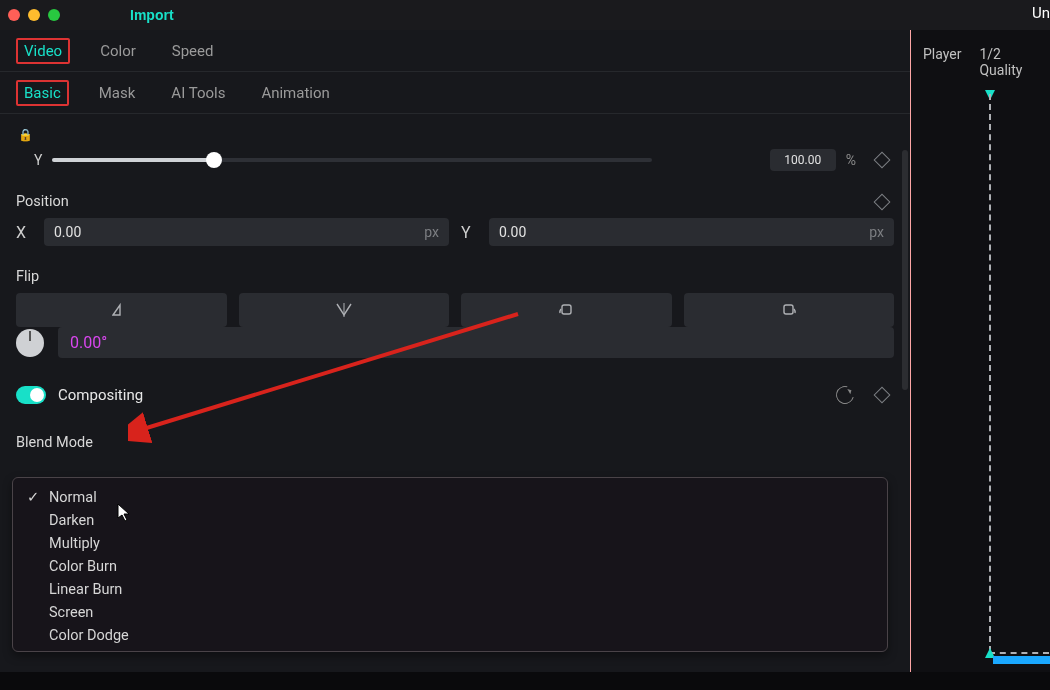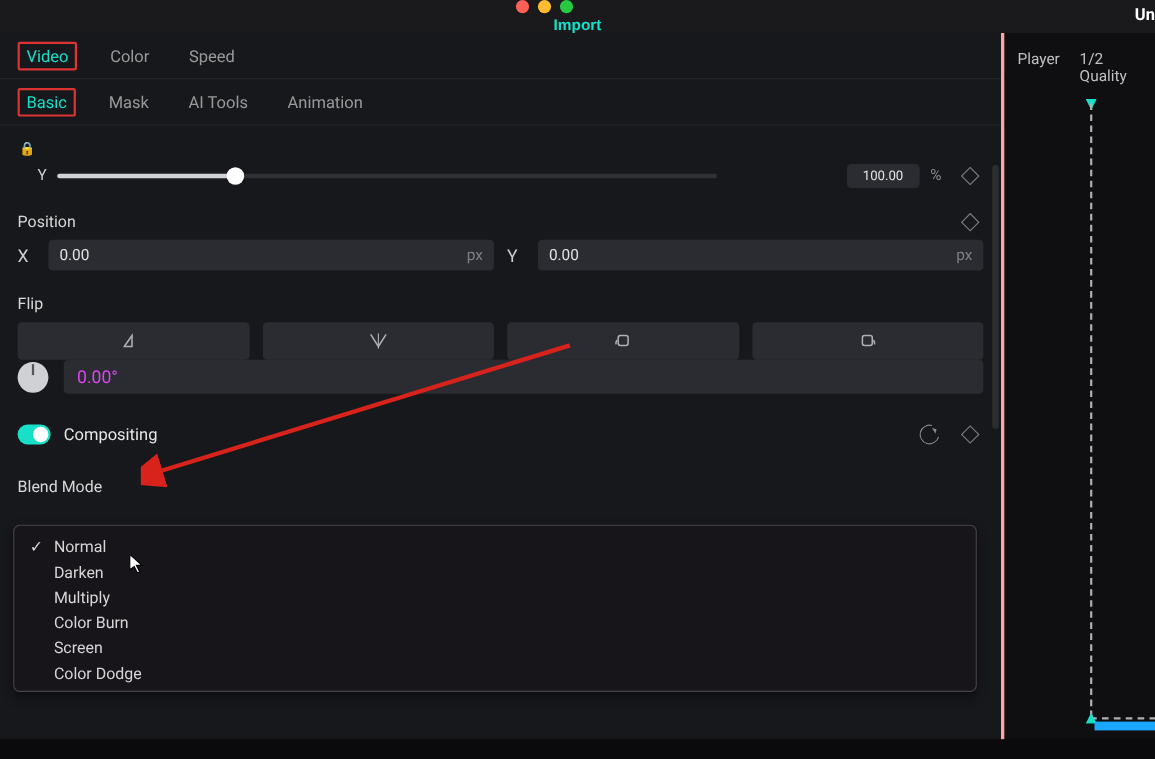--- a/index.html
+++ b/index.html
@@ -12,56 +12,55 @@
     overflow: hidden;
     position: relative;
   }
   .top-bar {
     height: 30px;
     background: #1a1a1d;
     display: flex;
     align-items: center;
     padding: 0 8px;
     position: relative;
-    flex-direction: column;
   }
   .traffic-lights { display: flex; gap: 8px; align-items: center; margin-right: 60px;}
   .tl { width:12px; height:12px; border-radius:50%; }
   .tl.red{background:#ff5f57;} .tl.yellow{background:#febc2e;} .tl.green{background:#28c840;}
   .import-btn {
     background: transparent;
     color: #18e0c8;
     font-weight: 600;
     font-size: 14px;
     padding: 2px 10px;
     border: none;
     cursor: pointer;
   }
   .title-partial {
     position: absolute;
     right: 0;
     top: 4px;
     color: #fff;
-    font-weight: 700;
+    font-weight: 400;
     font-size: 15px;
   }
 
   .main-wrap {
     display: flex;
   }
   .inspector {
     width: 910px;
     background: #17181c;
     padding: 0;
     position: relative;
   }
   .player-panel {
     flex: 1;
     background: #0f0f12;
-    border-left: 3px solid #fca5a5;
+    border-left: 1px solid #fca5a5;
     padding-top: 8px;
   }
   .player-head {
     display:flex;
     gap: 18px;
     color:#c0c0c0;
     font-size:14px;
     padding: 8px 8px 8px 12px;
   }
 
@@ -386,20 +385,24 @@
             <span class="dd-check"></span>
             <span>Darken</span>
           </div>
           <div class="dd-item">
             <span class="dd-check"></span>
             <span>Multiply</span>
           </div>
           <div class="dd-item">
             <span class="dd-check"></span>
             <span>Color Burn</span>
+          </div>
+          <div class="dd-item">
+            <span class="dd-check"></span>
+            <span>Linear Burn</span>
           </div>
           <div class="dd-item">
             <span class="dd-check"></span>
             <span>Screen</span>
           </div>
           <div class="dd-item">
             <span class="dd-check"></span>
             <span>Color Dodge</span>
           </div>
         </div>

